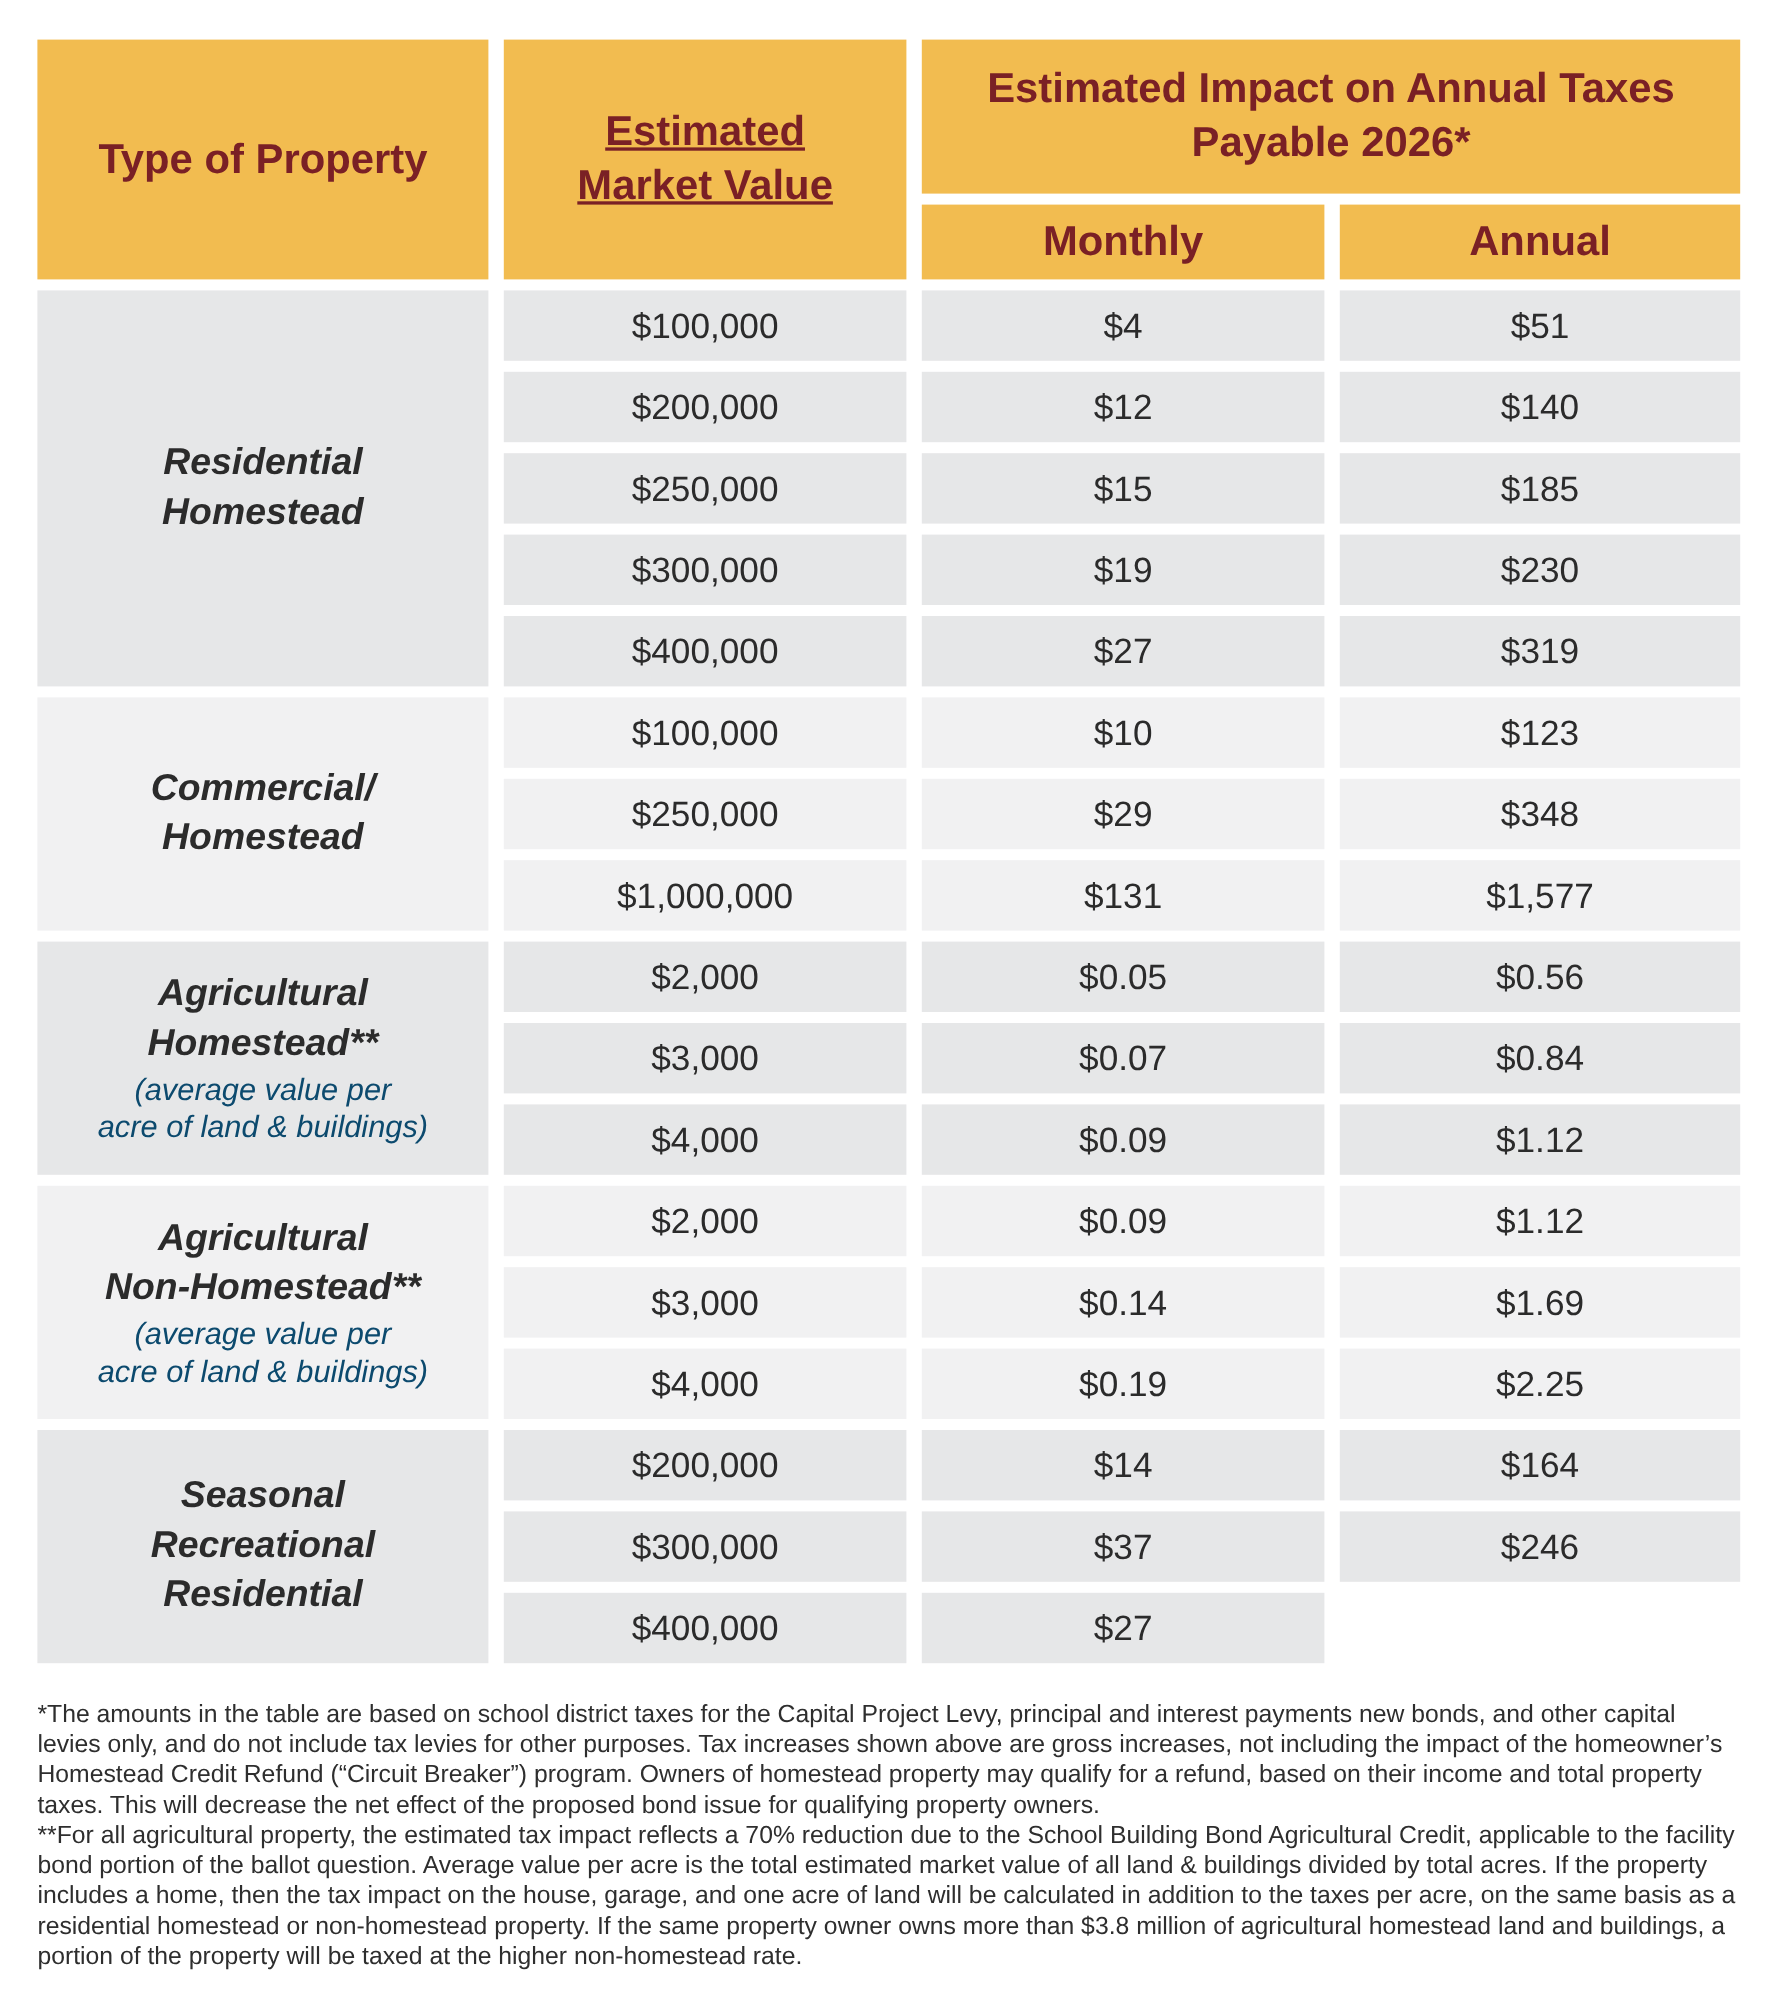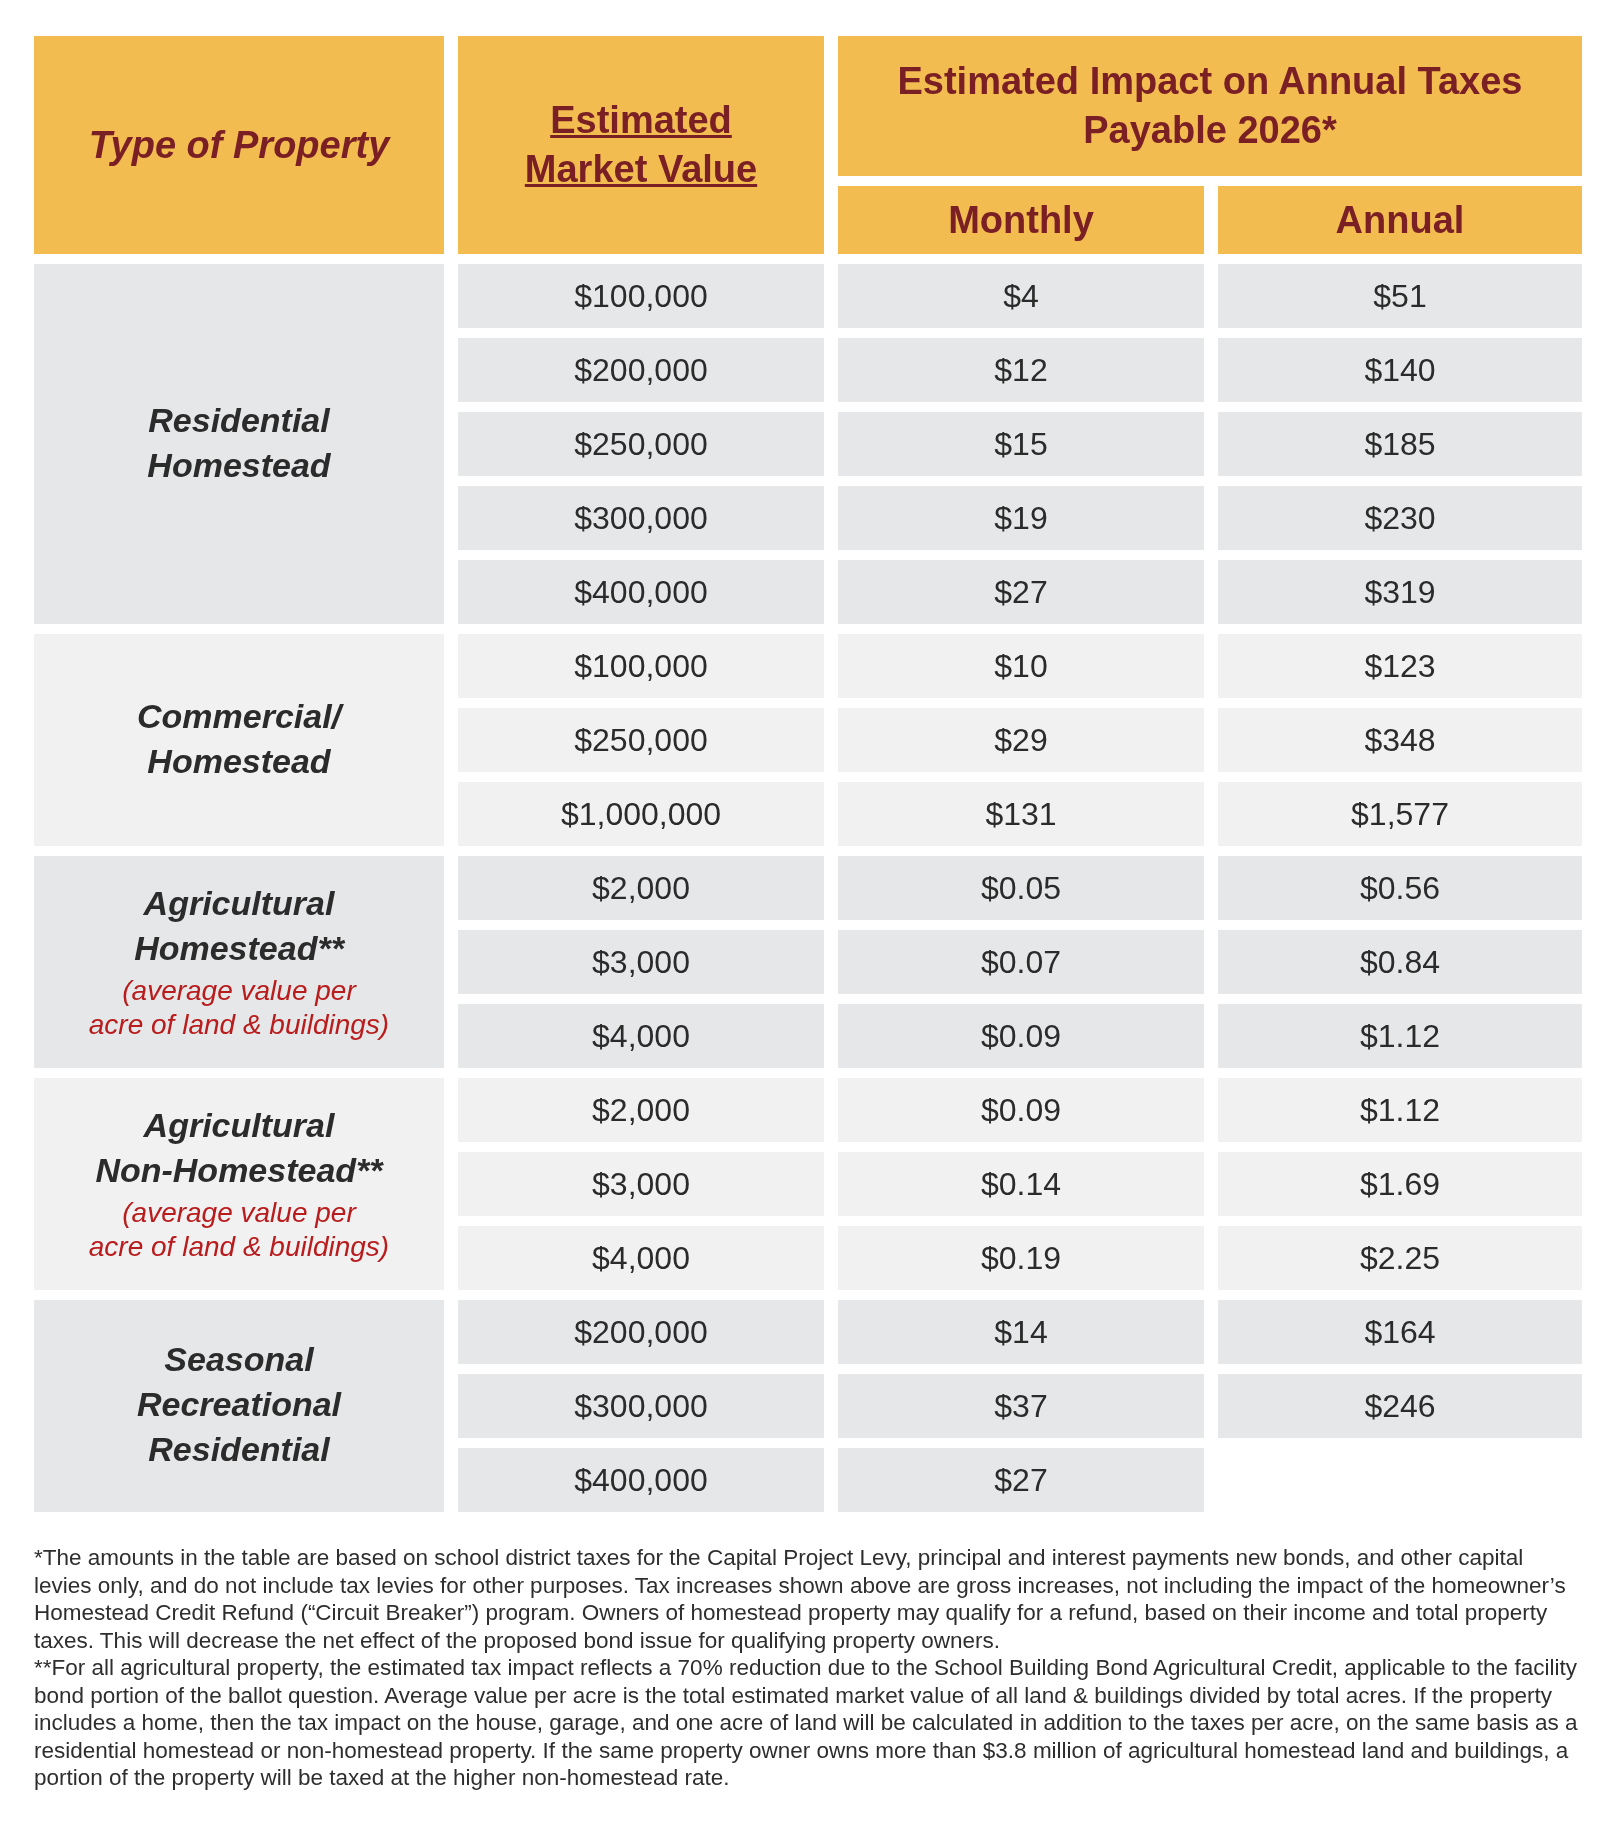--- a/index.html
+++ b/index.html
@@ -38,42 +38,42 @@
     text-align: center;
   }
   .hdr {
     background: var(--orange);
     color: var(--maroon);
     font-weight: 700;
     font-size: 38px;
     line-height: 1.28;
     white-space: pre-line;
   }
-  .prop-hdr   { grid-area: 1 / 1 / span 2 / auto; font-style: italic; }
+  .prop-hdr   { grid-area: 1 / 1 / span 2 / auto; }
   .emv-hdr    { grid-area: 1 / 2 / span 2 / auto; text-decoration: underline; }
   .impact-hdr { grid-area: 1 / 3 / auto / span 2; }
   .monthly-hdr{ grid-area: 2 / 3; }
   .annual-hdr { grid-area: 2 / 4; }
   .data {
     font-size: 32px;
     color: var(--ink);
   }
   .shade-a { background: var(--shade-dark); }
   .shade-b { background: var(--shade-light); }
   .type-cell { flex-direction: column; padding: 4px 10px; box-sizing: border-box; font-style: italic; }
   .type-label {
     font-weight: 700;
     font-size: 34px;
     color: var(--ink);
     line-height: 1.32;
     white-space: pre-line;
   }
   .type-sublabel {
     font-size: 28px;
-    color: #b91c1c;
+    color: #0c4a6e;
     line-height: 1.24;
     margin-top: 3px;
     white-space: pre-line;
   }
   .footnotes {
     position: absolute;
     left: 34px;
     top: 1544px;
     width: 1552px;
     font-size: 22.5px;

